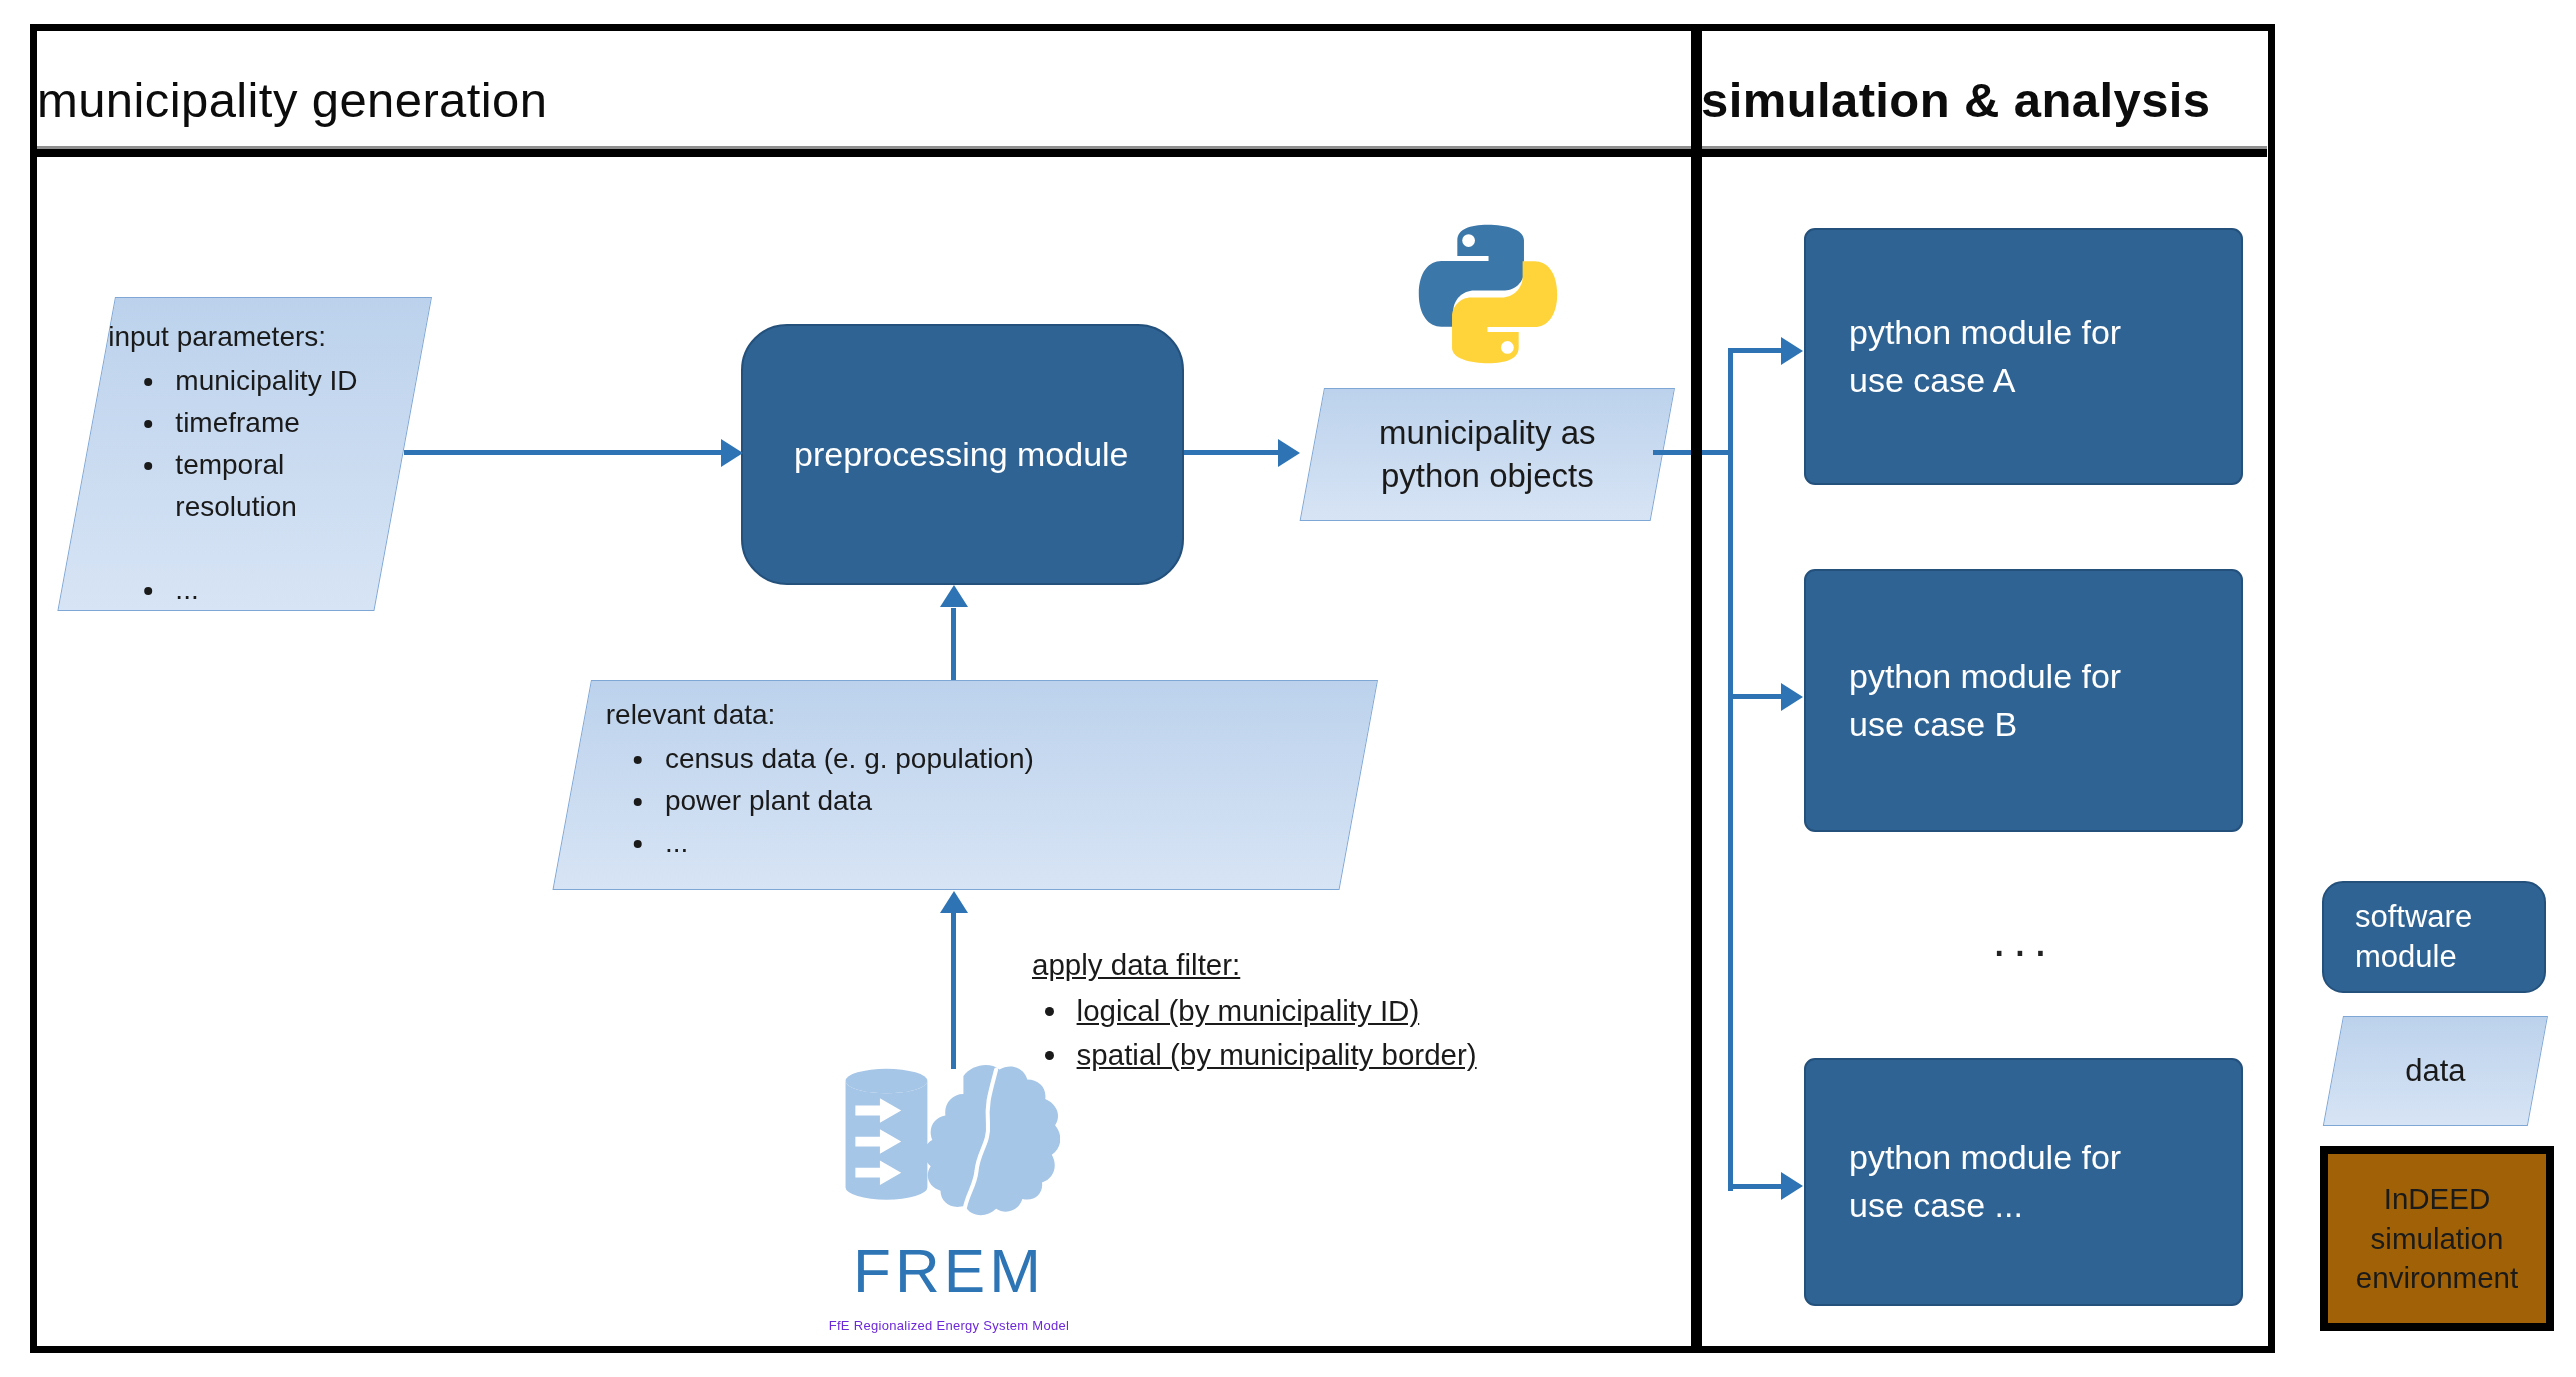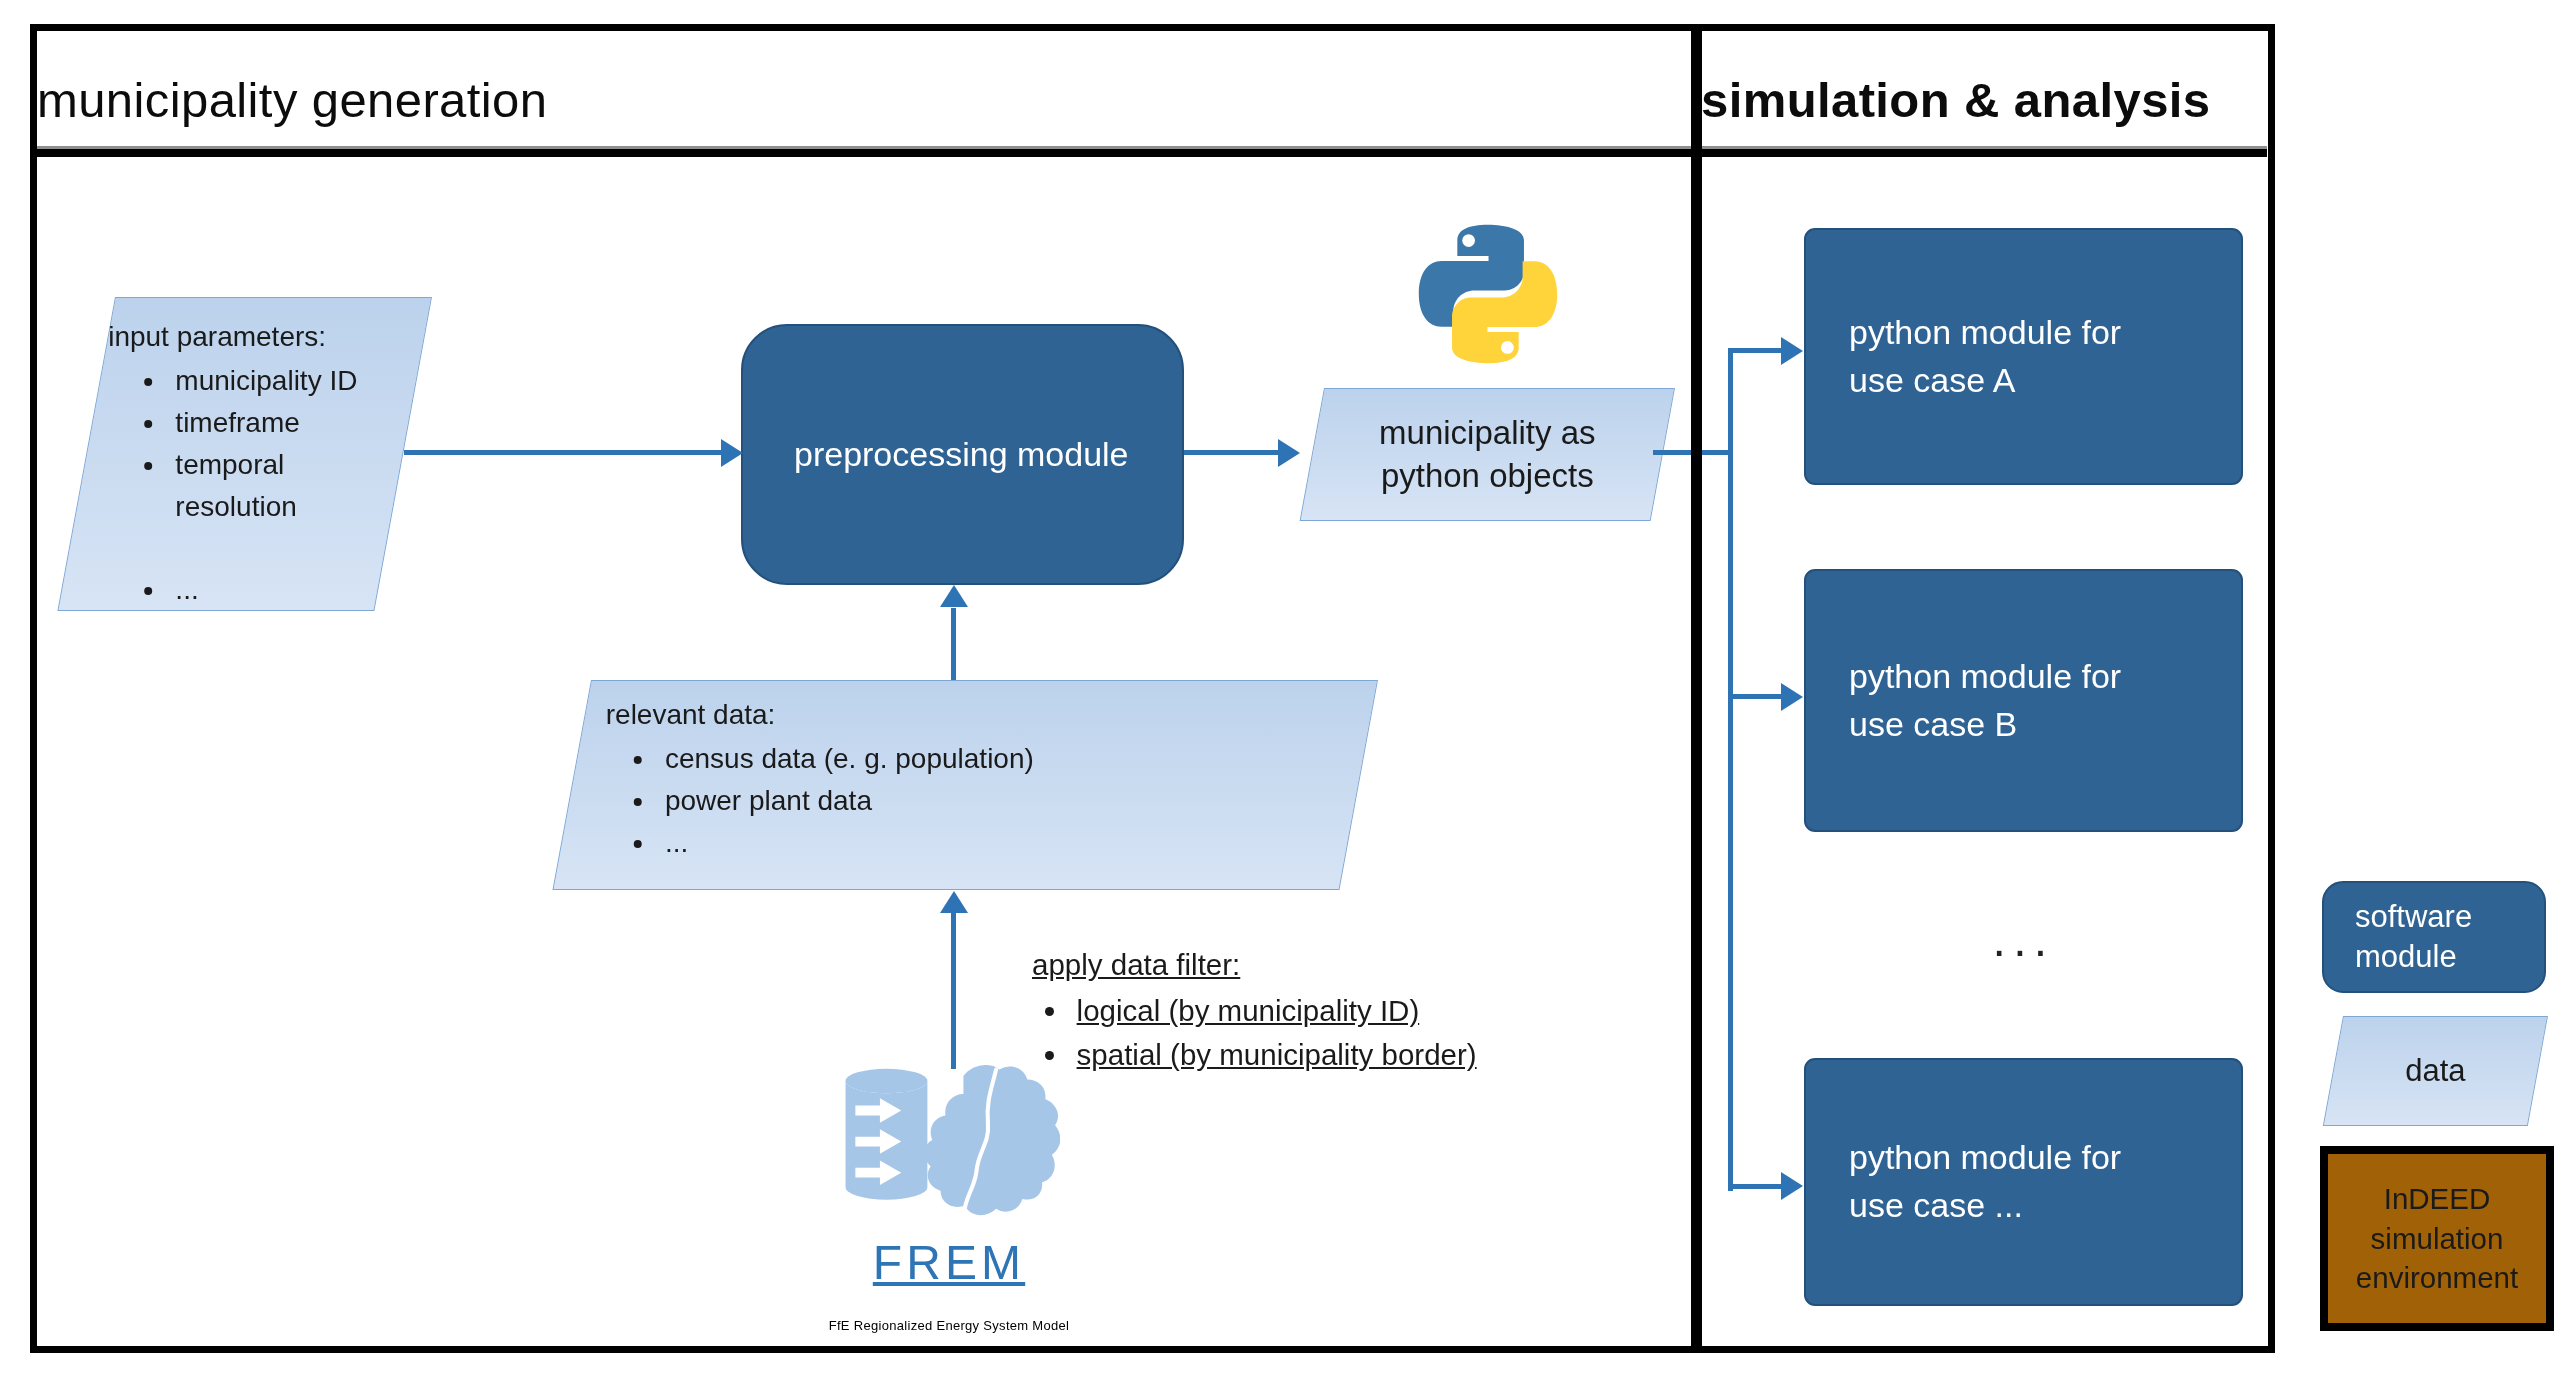--- a/index.html
+++ b/index.html
@@ -91,23 +91,23 @@
   .l-c       { left:1733px; top:1184px; width:49px; height:4.9px; }
   .h-c       { left:1781px; top:1172px; }
   .l-rel-pp  { left:951px; top:608px;  width:4.9px; height:72px; }
   .h-rel-pp  { left:940px; top:585px; }
   .h-frem    { left:940px; top:891px; }
   .l-frem    { left:951px; top:913px; width:4.9px; height:156px; }
 
   
   .py-logo { left:1412px; top:218px; width:152px; height:152px; }
   .frem-gfx { left:839px; top:1063px; width:221px; height:176px; }
-  .frem-word { left:826px; top:1238px; width:246px; text-align:center; font-size:48px; line-height:1.05;
-               color:#2E75B6; letter-spacing:4.1px;text-decoration:underline; }
-  .frem-sub  { left:826px; top:1318px; width:246px; text-align:center; font-size:13px; color:#000000; letter-spacing:0.3px; }
+  .frem-word { left:826px; top:1238px; width:246px; text-align:center; font-size:62px; line-height:1.05;
+               color:#2E75B6; letter-spacing:4.1px; }
+  .frem-sub  { left:826px; top:1318px; width:246px; text-align:center; font-size:13px; color:#6d28d9; letter-spacing:0.3px; }
 </style>
 </head>
 <body>
 
 <div class="abs outer-box"></div>
 <div class="abs hdr-sep-gray"></div>
 <div class="abs hdr-sep-black"></div>
 <div class="abs divider"></div>
 
 <div class="abs section-title title-left">municipality generation</div>

